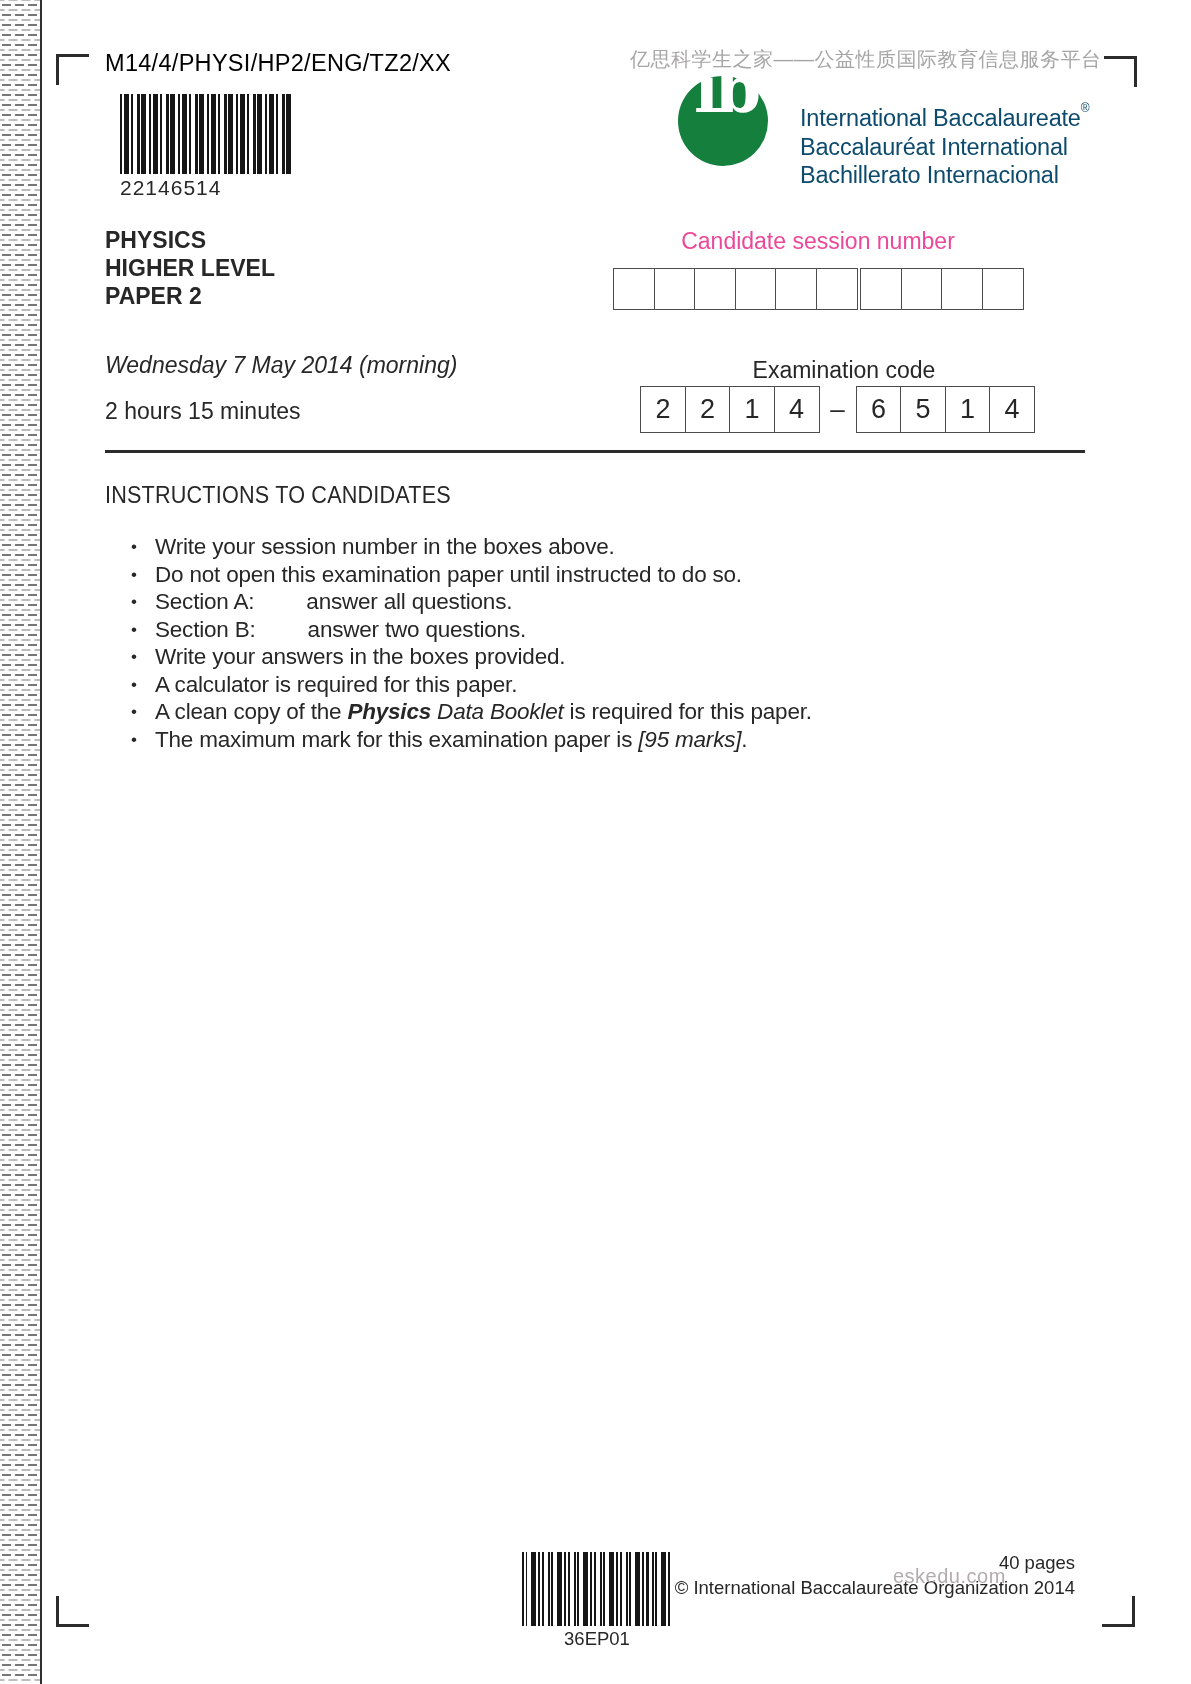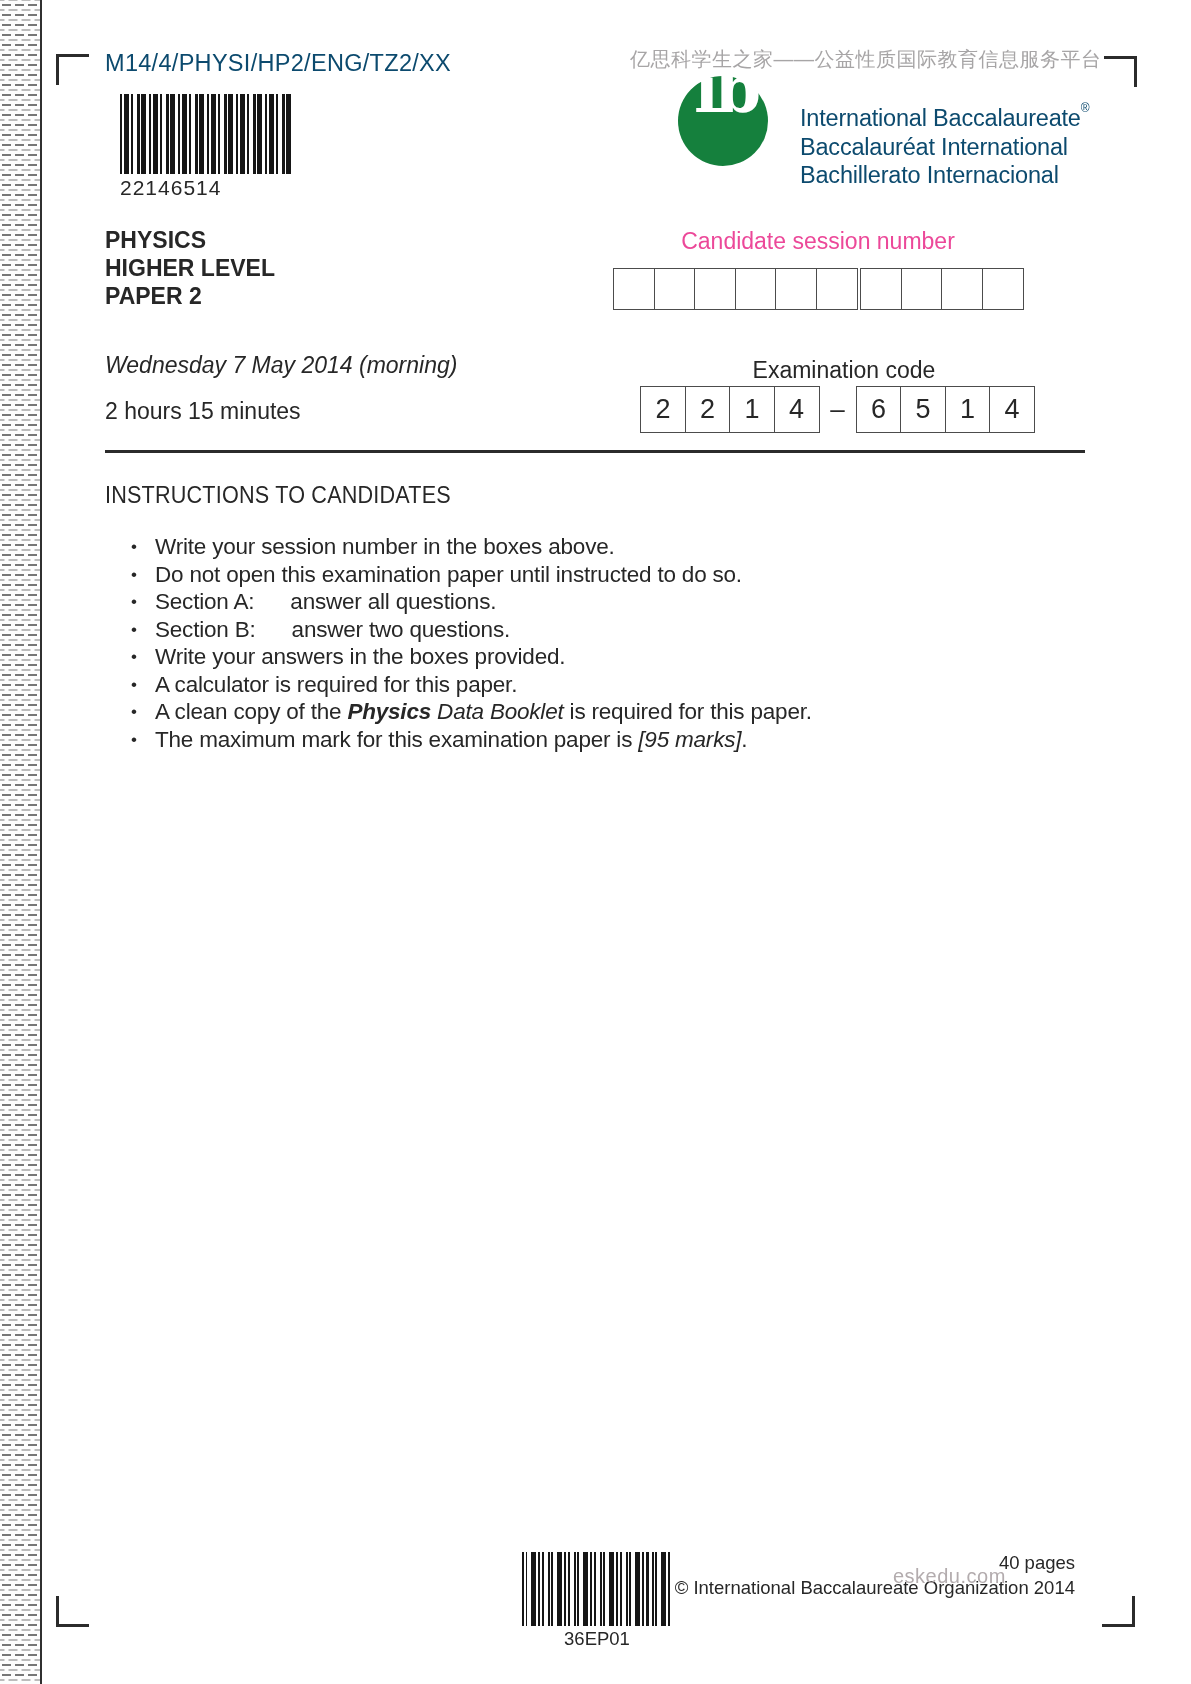--- a/index.html
+++ b/index.html
@@ -18,21 +18,21 @@
     background-size:13px 10px,13px 10px;
     background-position:0 0,6.5px 5px;
   }
   
   .crop{position:absolute;width:30px;height:28px;border:0 solid #2b2b2b;}
   .crop.tl{left:56px;top:54px;border-left-width:3px;border-top-width:3px;}
   .crop.tr{left:1104px;top:56px;border-right-width:3px;border-top-width:3px;}
   .crop.bl{left:56px;top:1596px;border-left-width:3px;border-bottom-width:3px;}
   .crop.br{left:1102px;top:1596px;border-right-width:3px;border-bottom-width:3px;}
 
-  .paper-code{position:absolute;left:105px;top:50px;font-size:23.5px;letter-spacing:.3px;color:#0c4a6e;}
+  .paper-code{position:absolute;left:105px;top:50px;font-size:23.5px;letter-spacing:.3px;color:#000000;}
 
   
   .barcode{
     background-image:repeating-linear-gradient(90deg,
       #161616 0 2px,#ffffff 2px 4px,
       #161616 4px 9px,#ffffff 9px 11px,
       #161616 11px 13px,#ffffff 13px 17px,
       #161616 17px 20px,#ffffff 20px 21.5px,
       #161616 21.5px 26px,#ffffff 26px 29px);
   }
@@ -76,21 +76,21 @@
   .exam-dash{width:36px;text-align:center;font-size:26px;color:#272727;}
 
   .rule{position:absolute;left:105px;top:450px;width:980px;height:3px;background:#2b2b2b;}
 
   .instructions-heading{position:absolute;left:105px;top:482px;font-size:23.5px;color:#272727;transform:scaleX(.92);transform-origin:left;letter-spacing:.2px;}
   .instructions-list{position:absolute;left:105px;top:536px;width:910px;margin:0;padding:0;}
   .instructions-list li{list-style:none;position:relative;padding-left:50px;margin:0 0 5.5px 0;font-size:22.5px;line-height:22px;color:#272727;letter-spacing:-.2px;}
   .instructions-list li::before{content:"•";position:absolute;left:26px;top:0;font-size:17px;}
   .instructions-list .b{font-weight:bold;}
   .instructions-list .i{font-style:italic;}
-  .instructions-list .gap{margin-left:36px;}
+  .instructions-list .gap{margin-left:52px;}
 
   
   .pages-note{position:absolute;right:116px;top:1552px;font-size:18.5px;color:#272727;}
   .copyright-note{position:absolute;right:116px;top:1577px;font-size:18.5px;color:#272727;}
   .wm-bottom{position:absolute;left:893px;top:1565px;font-size:20px;color:#b3acae;z-index:6;letter-spacing:.5px;}
 </style>
 </head>
 <body>
 
 <div class="page">

